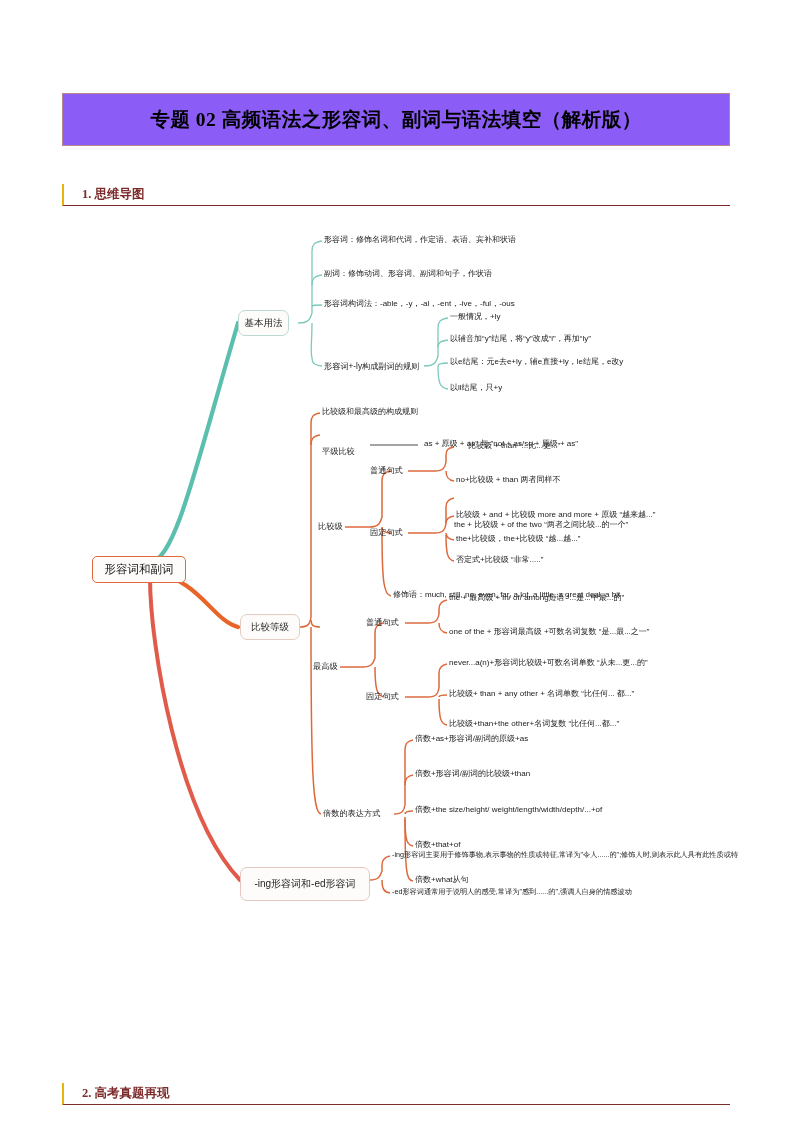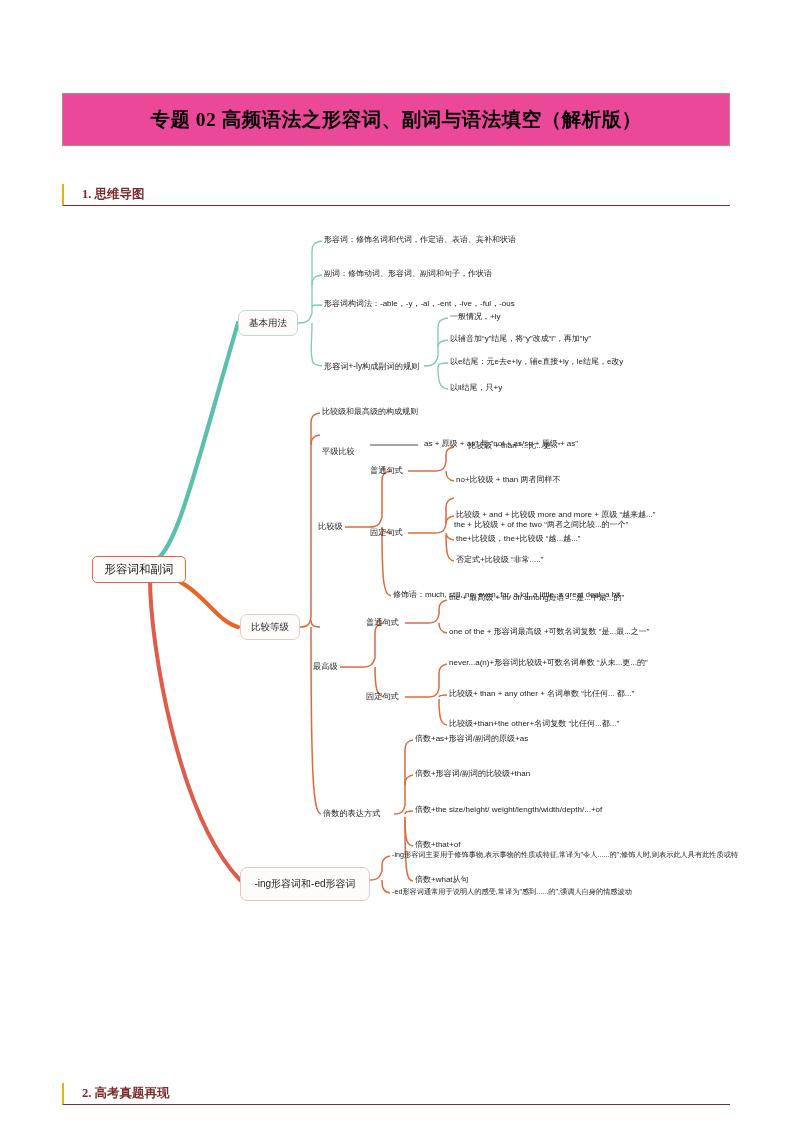--- a/index.html
+++ b/index.html
@@ -7,21 +7,21 @@
     width:794px;height:1123px;
     background:#ffffff;
     font-family:"Liberation Sans","DejaVu Sans",sans-serif;
     position:relative;overflow:hidden;
   }
   .page{position:absolute;left:0;top:0;width:794px;height:1123px;}
 
   
   .title-banner{
     position:absolute;left:62px;top:93px;width:668px;height:53px;
-    background:#ec4899;border:1px solid #b9888a;
+    background:#8b5cf6;border:1px solid #b9888a;
     box-sizing:border-box;
     display:flex;align-items:center;justify-content:center;
   }
   .title-text{
     font-family:"Liberation Serif","DejaVu Serif",serif;
     font-size:19.5px;font-weight:bold;color:#000;letter-spacing:.5px;
     white-space:nowrap;
   }
 
   
@@ -154,21 +154,21 @@
       <line x1="408" y1="256" x2="435" y2="256" stroke="#dd6a3b" stroke-width="1.5"></line>
       <line x1="408" y1="318" x2="435" y2="318" stroke="#dd6a3b" stroke-width="1.5"></line>
       <line x1="405" y1="408" x2="428" y2="408" stroke="#dd6a3b" stroke-width="1.5"></line>
       <line x1="405" y1="482" x2="428" y2="482" stroke="#dd6a3b" stroke-width="1.5"></line>
     </svg>
 
     <div class="node central" style="left:92px;top:341px;width:94px;height:27px;">
       <span>形容词和副词</span>
     </div>
 
-    <div class="node lv1-teal" style="left:238px;top:95px;width:60px;height:26px;">
+    <div class="node lv1-teal" style="left:238px;top:95px;width:51px;height:26px;">
       <span>基本用法</span>
     </div>
 
     <div class="node lv1-orange" style="left:240px;top:399px;width:60px;height:26px;">
       <span>比较等级</span>
     </div>
 
     <div class="node lv1-red" style="left:240px;top:652px;width:130px;height:34px;">
       <span>-ing形容词和-ed形容词</span>
     </div>

